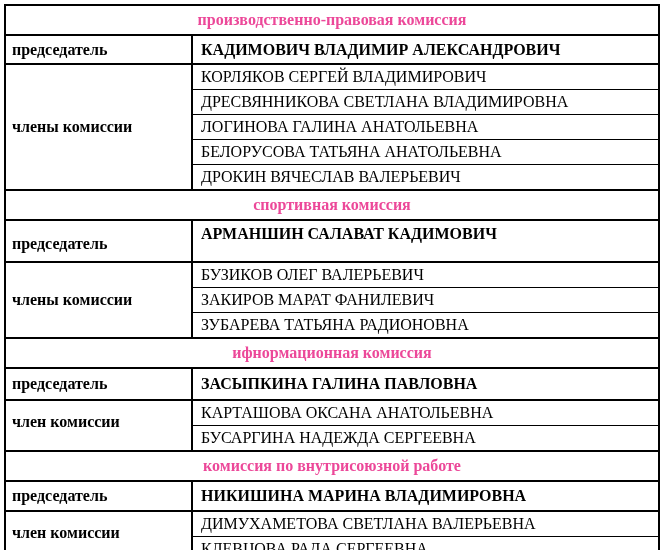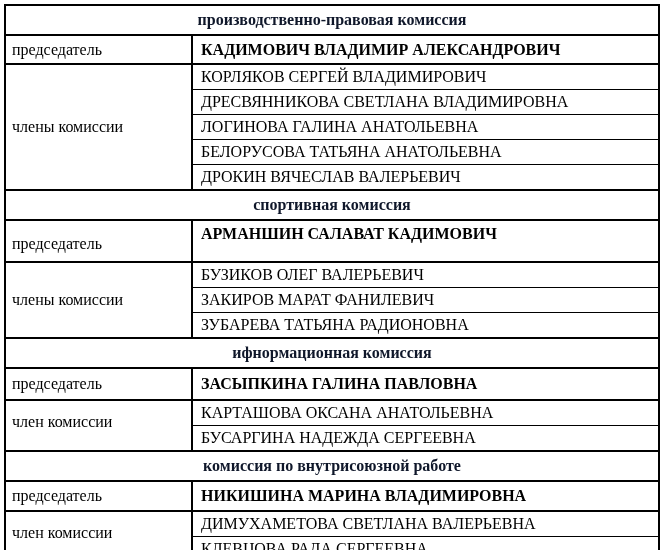--- a/index.html
+++ b/index.html
@@ -26,26 +26,26 @@
   col.c2 { width: 467px; }
   td {
     border: 1px solid #000000;
     font-size: 16px;
     color: #000000;
     padding: 1px 4px;
     overflow: hidden;
     white-space: nowrap;
   }
   
-  td.col1 { border-right: 2px solid #000000; }
+  td.col1 { border-right: 2px solid #000000; font-weight: bold; }
   
   tr.hdr td {
     border-top: 2px solid #000000;
     border-bottom: 2px solid #000000;
-    color: #0f172a;
+    color: #ec4899;
     font-weight: bold;
     text-align: center;
     height: 26px;
     vertical-align: middle;
   }
   
   tr.chair td {
     border-bottom: 2px solid #000000;
     height: 25px;
     vertical-align: middle;

